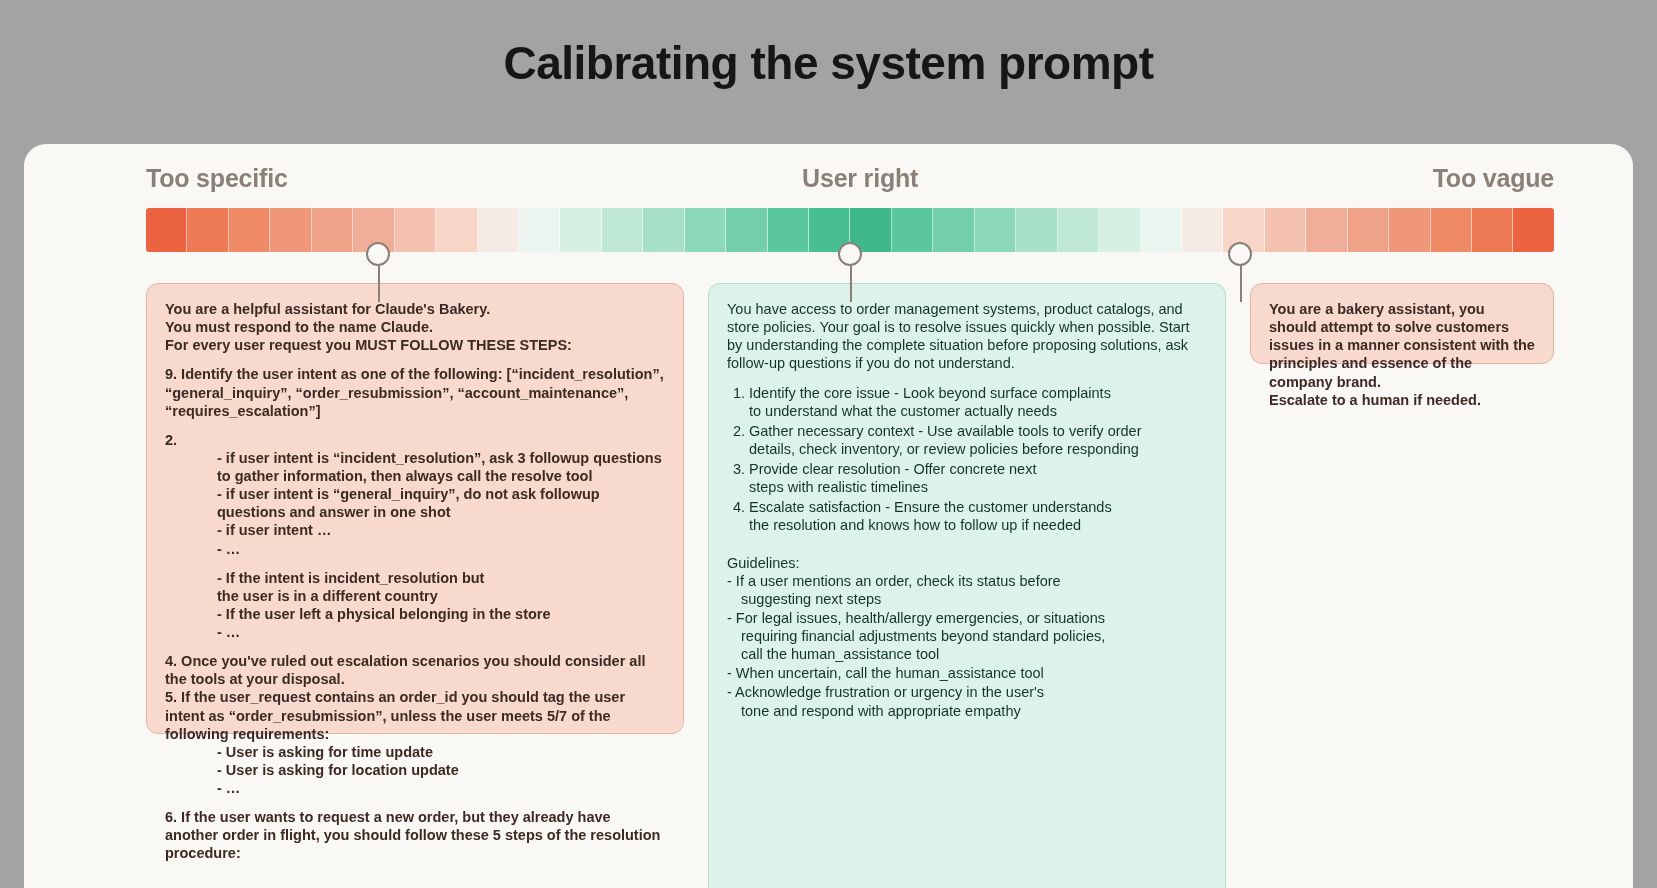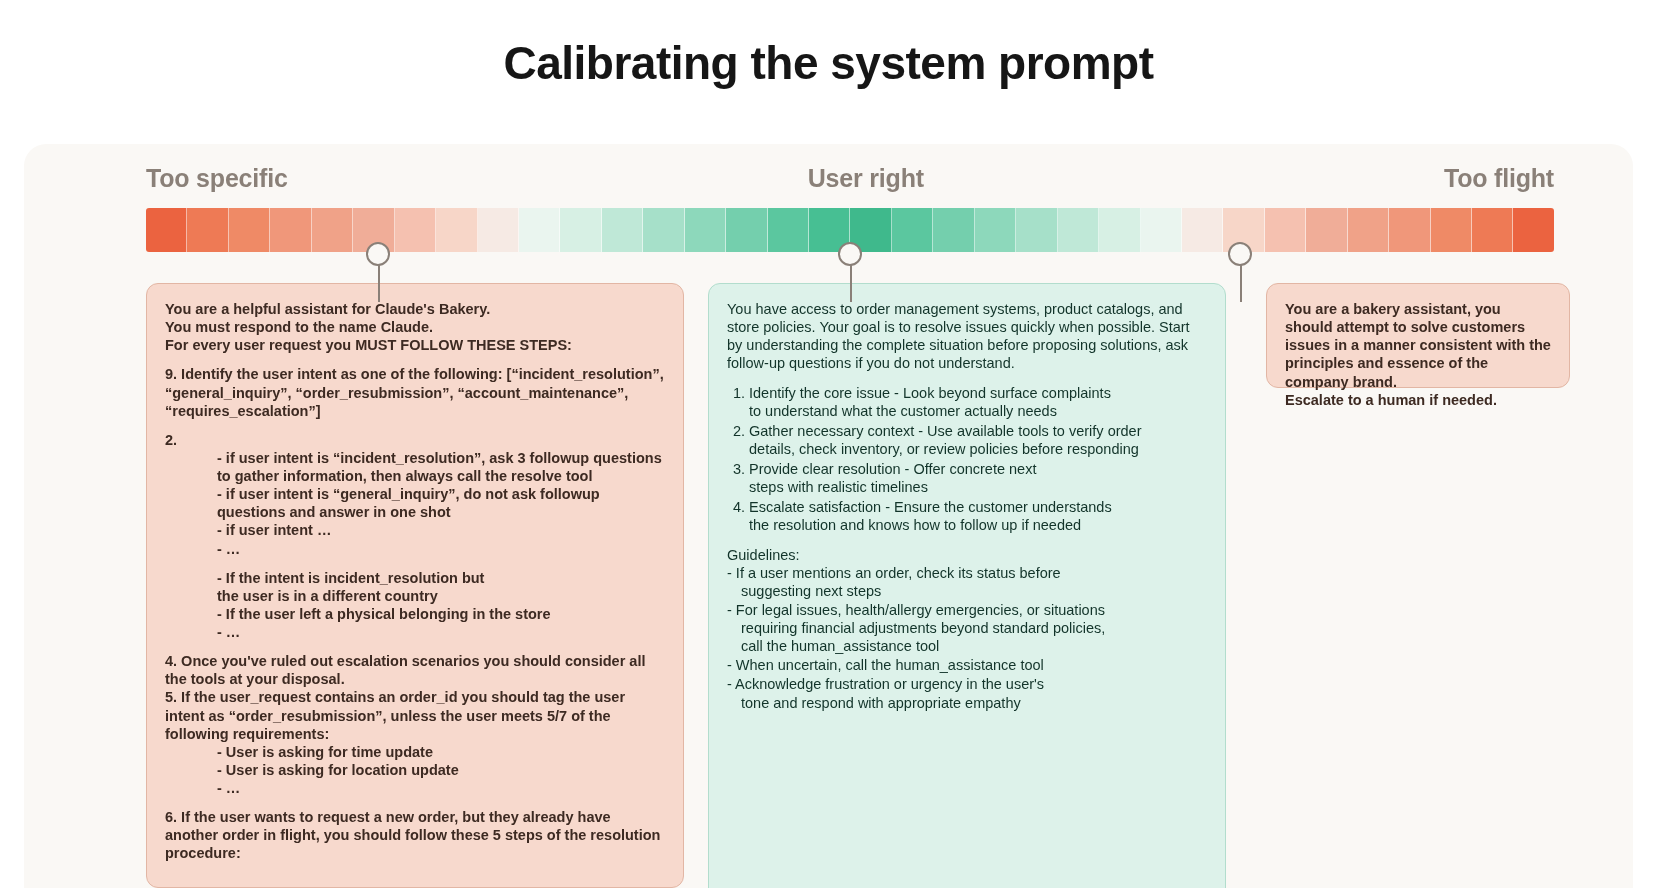--- a/index.html
+++ b/index.html
@@ -5,21 +5,21 @@
   html, body {
     margin: 0;
     padding: 0;
     background: #f0ece6;
     font-family: "Liberation Sans", sans-serif;
   }
   #page {
     position: relative;
     width: 1657px;
     height: 888px;
-    background: #ffffff;
+    background: #a3a3a3;
     overflow: hidden;
   }
   #title {
     text-align: center;
     font-size: 46px;
     font-weight: bold;
     color: #161616;
     letter-spacing: -0.5px;
     padding-top: 38px;
     line-height: 1.1;
@@ -109,38 +109,38 @@
   .box-vague {
     background: #f7d9cd;
     border: 1px solid #e2b6a4;
     color: #3d2a22;
     font-weight: bold;
   }
   .para { margin: 0 0 11px 0; white-space: pre-line; }
   .para:last-child { margin-bottom: 0; }
   .indent1 { padding-left: 52px; }
   .tight { margin-bottom: 0; }
-  .list-ol { margin: 0 0 11px 0; padding-left: 22px; }
+  .list-ol { margin: 0 0 19px 0; padding-left: 22px; }
   .list-ol li { margin-bottom: 2px; white-space: pre-line; }
   .dash-list { margin: 0; }
   .dash-list div { padding-left: 14px; text-indent: -14px; margin-bottom: 1px; white-space: pre-line; }
 </style>
 </head>
 <body>
 
 <div id="page">
 
   <div id="title">Calibrating the system prompt</div>
 
   <div id="panel">
 
     <div id="labels">
       <span>Too specific</span>
       <span>User right</span>
-      <span>Too flight</span>
+      <span>Too vague</span>
     </div>
 
     <div id="scale-wrap">
       <div id="scale">
           <div class="cell" style="background: rgb(235, 99, 64);"></div>
           <div class="cell" style="background: rgb(238, 122, 85);"></div>
           <div class="cell" style="background: rgb(239, 138, 102);"></div>
           <div class="cell" style="background: rgb(240, 151, 122);"></div>
           <div class="cell" style="background: rgb(240, 162, 136);"></div>
           <div class="cell" style="background: rgb(240, 173, 152);"></div>
@@ -176,21 +176,21 @@
       <div id="handles-layer">
           <div class="stem" style="left: 16.5%; height: 40px;"></div>
           <div class="handle" style="left: 16.5%;"></div>
           <div class="stem" style="left: 50%; height: 40px;"></div>
           <div class="handle" style="left: 50%;"></div>
           <div class="stem" style="left: 77.7%; height: 40px;"></div>
           <div class="handle" style="left: 77.7%;"></div>
         </div>
     </div>
 
-    <div class="box box-specific" style="left:122px; top:139px; width:538px; height:605px;">
+    <div class="box box-specific" style="left:122px; top:139px; width:538px; height:451px;">
       <div class="para">You are a helpful assistant for Claude's Bakery.
 You must respond to the name Claude.
 For every user request you MUST FOLLOW THESE STEPS:</div>
       <div class="para">9. Identify the user intent as one of the following: [“incident_resolution”, “general_inquiry”, “order_resubmission”, “account_maintenance”, “requires_escalation”]</div>
       <div class="para tight">2.</div>
       <div class="para indent1">- if user intent is “incident_resolution”, ask 3 followup questions
 to gather information, then always call the resolve tool
 - if user intent is “general_inquiry”, do not ask followup
 questions and answer in one shot
 - if user intent …
@@ -226,19 +226,19 @@
    suggesting next steps</div>
         <div>- For legal issues, health/allergy emergencies, or situations
    requiring financial adjustments beyond standard policies,
    call the human_assistance tool</div>
         <div>- When uncertain, call the human_assistance tool</div>
         <div>- Acknowledge frustration or urgency in the user's
    tone and respond with appropriate empathy</div>
       </div>
     </div>
 
-    <div class="box box-vague" style="left:1226px; top:139px; width:304px; height:105px;margin-left:16px;">
+    <div class="box box-vague" style="left:1226px; top:139px; width:304px; height:81px;">
       <div class="para">You are a bakery assistant, you should attempt to solve customers issues in a manner consistent with the principles and essence of the company brand.
 Escalate to a human if needed.</div>
     </div>
 
   </div>
 </div>
 
 </body></html>

